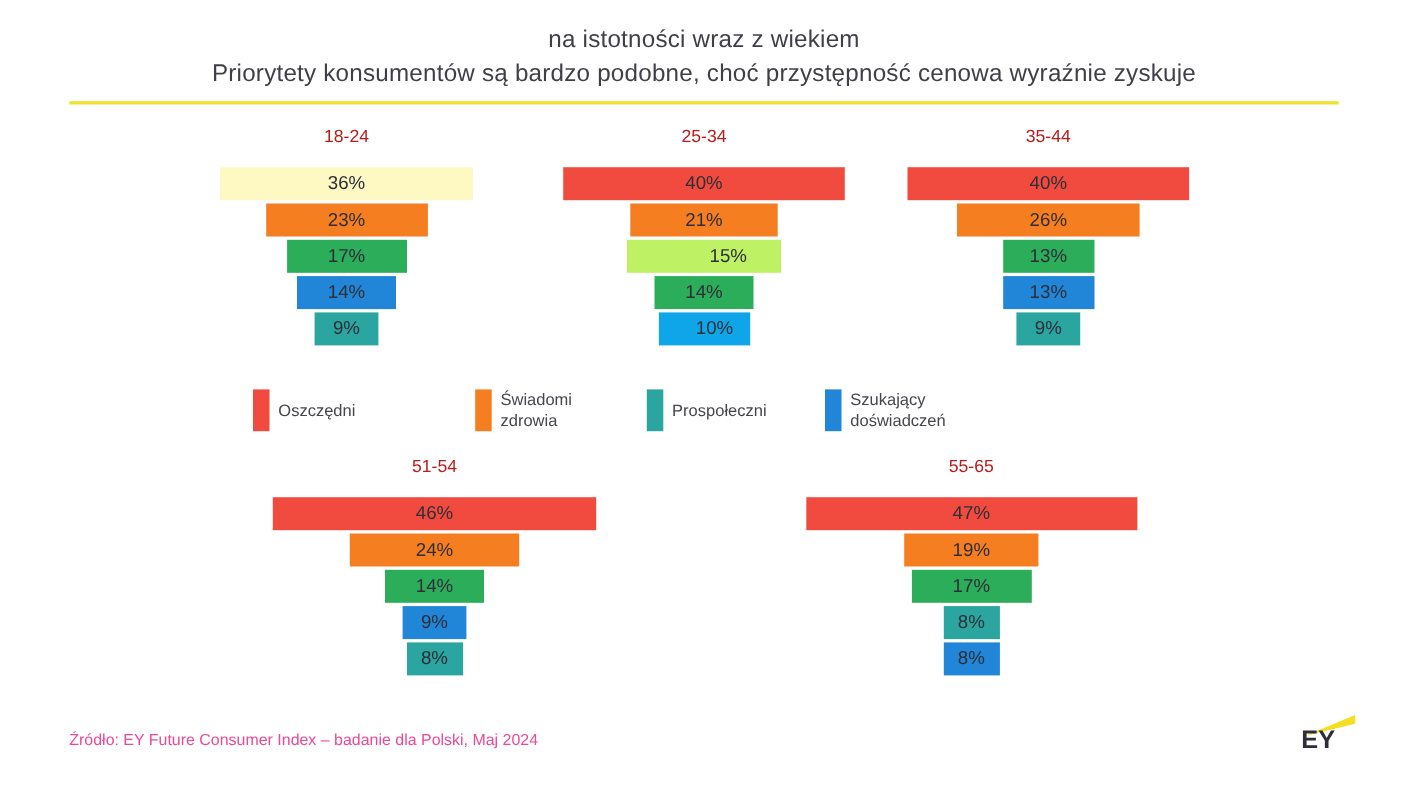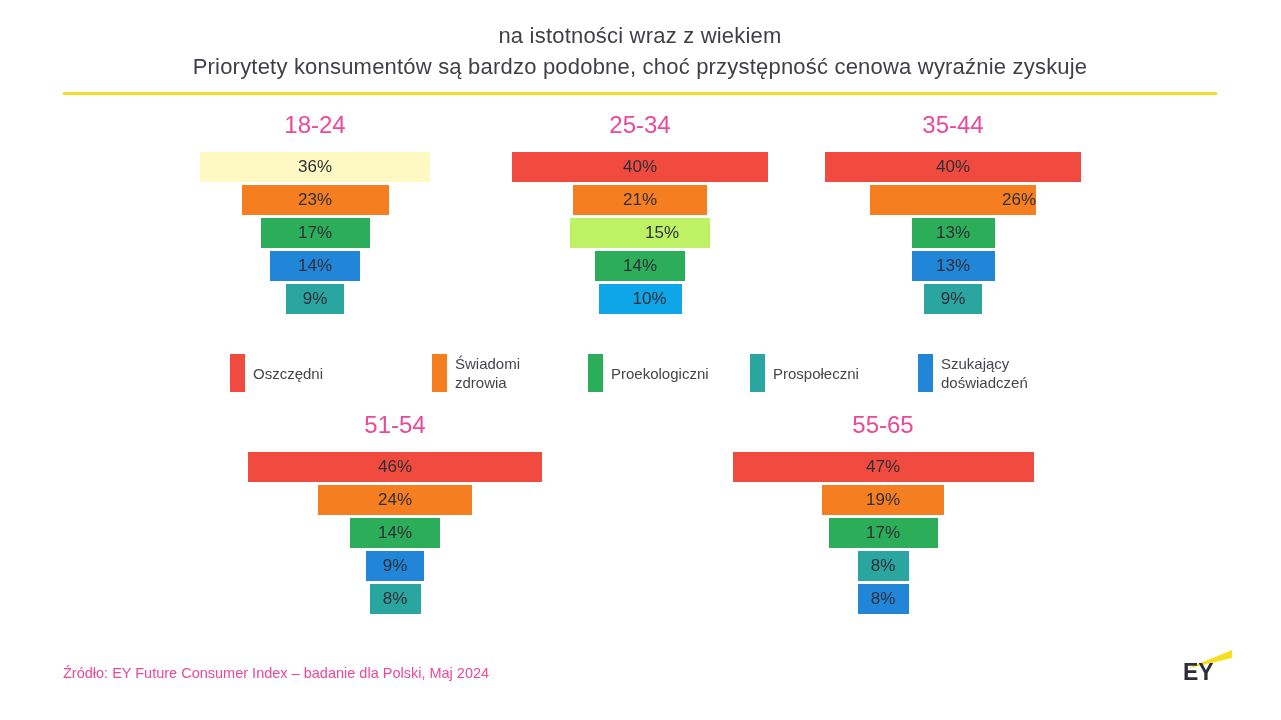--- a/index.html
+++ b/index.html
@@ -11,21 +11,21 @@
     position:absolute;top:20px;left:60px;width:1160px;text-align:center;
     font-size:22px;line-height:31px;color:#3f3f47;letter-spacing:0.2px;
   }
   .rule{
     position:absolute;top:92px;left:63px;width:1154px;height:3px;
   }
   .funnel{
     position:absolute;width:320px;text-align:center;
   }
   .funnel-title{
-    font-size:24px;color:#ec4899;height:30px;line-height:26px;margin-bottom:10px;
+    font-size:16px;color:#b91c1c;height:30px;line-height:26px;margin-bottom:10px;
   }
   .bar{
     height:30px;line-height:30px;margin:0 auto 3px auto;
     font-size:17px;font-weight:500;color:#2e2e38;text-align:center;
   }
   .legend{
     position:absolute;top:353px;left:0;width:1281px;height:42px;
   }
   .legend-item{
     position:absolute;display:flex;align-items:center;height:40px;
@@ -78,21 +78,21 @@
         <div class="funnel-title">25-34</div>
         <div class="bar" title="Oszczędni" style="width: 256px; background: rgb(241, 75, 63);">40%</div>
         <div class="bar" title="Świadomi zdrowia" style="width: 134px; background: rgb(245, 126, 32);">21%</div>
         <div class="bar" title="Szukający doświadczeń" style="width: 96px; background: #bef264; padding-left: 44px;">15%</div>
         <div class="bar" title="Proekologiczni" style="width: 90px; background: rgb(43, 173, 89);">14%</div>
         <div class="bar" title="Prospołeczni" style="width: 64px; background: #0ea5e9; padding-left: 19px;">10%</div>
       </div>
       <div class="funnel" style="left: 793px; top: 112px;">
         <div class="funnel-title">35-44</div>
         <div class="bar" title="Oszczędni" style="width: 256px; background: rgb(241, 75, 63);">40%</div>
-        <div class="bar" title="Świadomi zdrowia" style="width: 166px; background: rgb(245, 126, 32); text-align: right;">26%</div>
+        <div class="bar" title="Świadomi zdrowia" style="width: 166px; background: rgb(245, 126, 32);">26%</div>
         <div class="bar" title="Proekologiczni" style="width: 83px; background: rgb(43, 173, 89);">13%</div>
         <div class="bar" title="Szukający doświadczeń" style="width: 83px; background: rgb(33, 134, 216);">13%</div>
         <div class="bar" title="Prospołeczni" style="width: 58px; background: rgb(42, 165, 160);">9%</div>
       </div>
       <div class="funnel" style="left: 235px; top: 412px;">
         <div class="funnel-title">51-54</div>
         <div class="bar" title="Oszczędni" style="width: 294px; background: rgb(241, 75, 63);">46%</div>
         <div class="bar" title="Świadomi zdrowia" style="width: 154px; background: rgb(245, 126, 32);">24%</div>
         <div class="bar" title="Proekologiczni" style="width: 90px; background: rgb(43, 173, 89);">14%</div>
         <div class="bar" title="Szukający doświadczeń" style="width: 58px; background: rgb(33, 134, 216);">9%</div>
@@ -112,24 +112,20 @@
     <div class="legend-item">
       <span class="legend-swatch" style="background: rgb(241, 75, 63);"></span>
       <span class="legend-label">Oszczędni</span>
     </div>
     <div class="legend-item">
       <span class="legend-swatch" style="background: rgb(245, 126, 32);"></span>
       <span class="legend-label">Świadomi
 zdrowia</span>
     </div>
     <div class="legend-item">
-      <span class="legend-swatch" style="background: rgb(43, 173, 89);"></span>
-      <span class="legend-label">Proekologiczni</span>
-    </div>
-    <div class="legend-item">
       <span class="legend-swatch" style="background: rgb(42, 165, 160);"></span>
       <span class="legend-label">Prospołeczni</span>
     </div>
     <div class="legend-item">
       <span class="legend-swatch" style="background: rgb(33, 134, 216);"></span>
       <span class="legend-label">Szukający
 doświadczeń</span>
     </div>
   </div>
 

